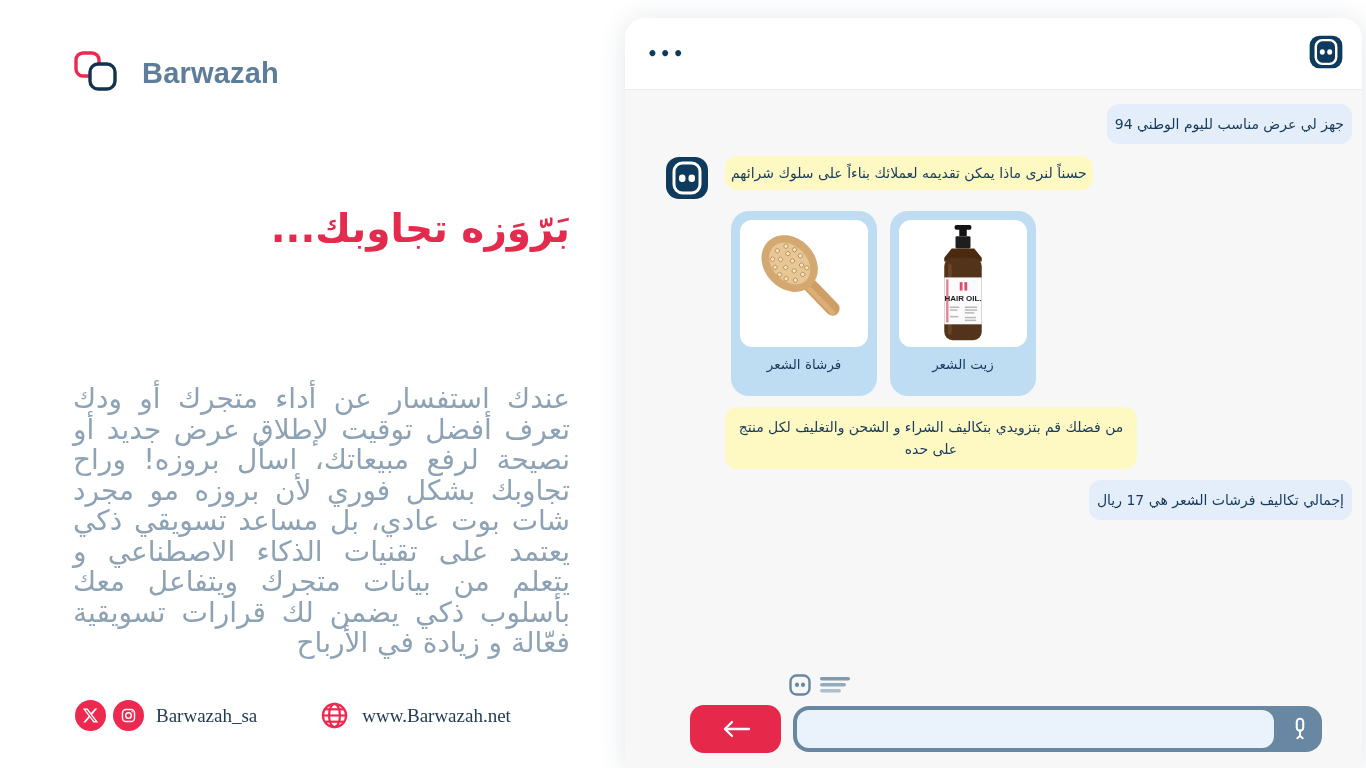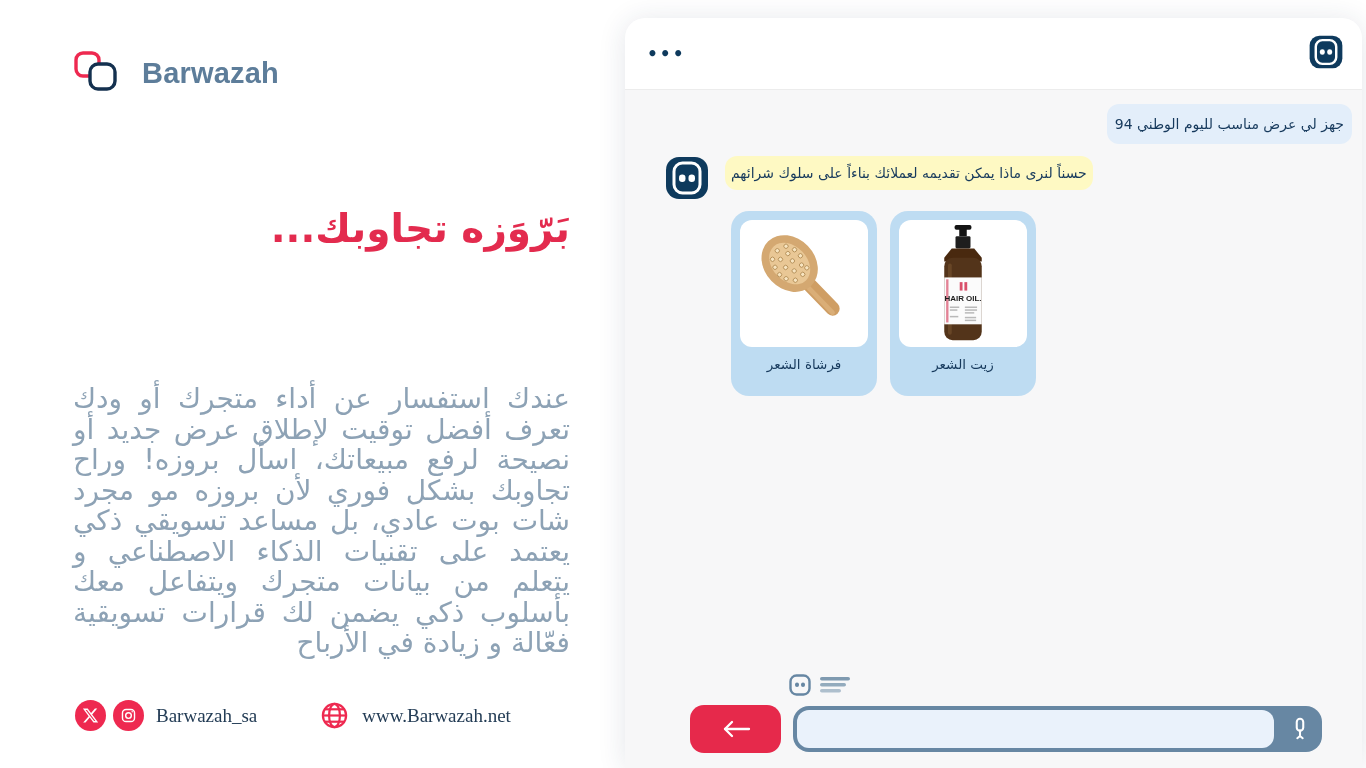--- a/index.html
+++ b/index.html
@@ -213,22 +213,24 @@
                 <rect x="66" y="99" width="12" height="1.6"></rect>
                 <rect x="66" y="102" width="12" height="1.6"></rect>
             </g>
           </svg>
         </div>
         <div class="product-label">زيت الشعر</div>
       </div>
 
     </div>
 
-
-
+    <div class="bubble bot msg-bot-3">من فضلك قم بتزويدي بتكاليف الشراء و الشحن والتغليف لكل منتج على حده</div>
+
+
+    <div class="bubble user msg-user-3">إجمالي تكاليف فرشات الشعر هي 17 ريال</div>
 
   </div>
 
   <div class="typing-row">
     <span>
       <svg width="24" height="24" viewBox="0 0 24 24">
         <rect x="2.5" y="2.5" width="19" height="19" rx="6" fill="none" stroke="#6787a3" stroke-width="2.4"></rect>
         <rect x="7" y="9.5" width="4" height="4.6" rx="2" fill="#6787a3"></rect>
         <rect x="13" y="9.5" width="4" height="4.6" rx="2" fill="#6787a3"></rect>
       </svg>

